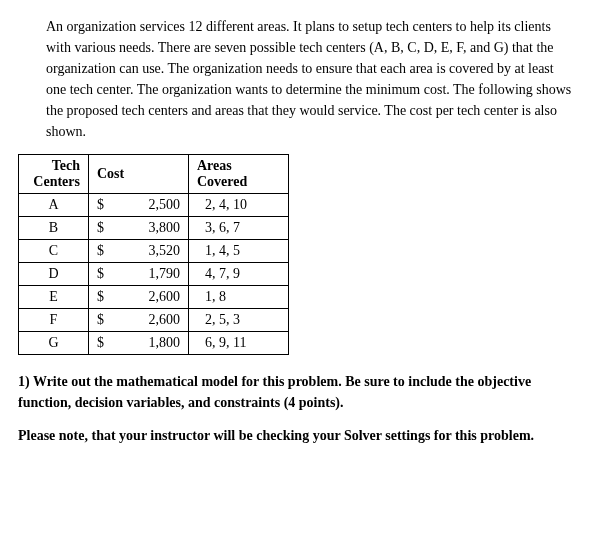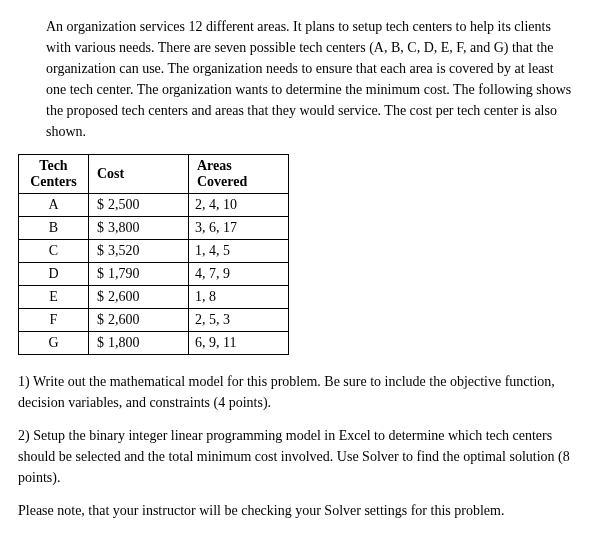--- a/index.html
+++ b/index.html
@@ -36,42 +36,43 @@
       font-weight: bold;
     }
     .data-table td.cost-dollar {
       text-align: left;
       padding-right: 2px;
       padding-left: 8px;
       border-right: none;
       width: 16px;
     }
     .data-table td.cost-number {
-      text-align: left;
+      text-align: right;
       border-left: none;
       padding-left: 2px;
     }
     .data-table td.areas {
       border-left: 1px solid #000;
-      padding-left: 6px;
+      padding-left: 16px;
     }
     .data-table .col-tech {
       width: 70px;
-      text-align: center;
+      text-align: right;
     }
     .data-table .col-cost {
       width: 100px;
       text-align: left;
     }
     .data-table .col-areas {
       width: 100px;
     }
     .questions {
       margin-top: 16px;
       line-height: 1.5;
+      font-weight: bold;
     }
     .question {
       margin-bottom: 12px;
     }
     .note {
       margin-top: 4px;
       line-height: 1.5;
     }
     table {
       border-collapse: collapse;
@@ -94,21 +95,21 @@
   <tr>
         <td style="text-align: center;">A</td>
         <td class="cost-dollar">$</td>
         <td class="cost-number">2,500</td>
         <td class="areas">2, 4, 10</td>
       </tr>
       <tr>
         <td style="text-align: center;">B</td>
         <td class="cost-dollar">$</td>
         <td class="cost-number">3,800</td>
-        <td class="areas">3, 6, 17</td>
+        <td class="areas">3, 6, 7</td>
       </tr>
       <tr>
         <td style="text-align: center;">C</td>
         <td class="cost-dollar">$</td>
         <td class="cost-number">3,520</td>
         <td class="areas">1, 4, 5</td>
       </tr>
       <tr>
         <td style="text-align: center;">D</td>
         <td class="cost-dollar">$</td>
@@ -133,19 +134,16 @@
         <td class="cost-number">1,800</td>
         <td class="areas">6, 9, 11</td>
       </tr>
     </tbody>
 </table>
 
 <div class="questions">
   <div class="question">
     <p>1) Write out the mathematical model for this problem.  Be sure to include the objective function, decision variables, and constraints (4 points).</p>
   </div>
-  <div class="question">
-    <p>2) Setup the binary integer linear programming model in Excel to determine which tech centers should be selected and the total minimum cost involved.  Use Solver to find the optimal solution (8 points).</p>
-  </div>
   <div class="note">
     <p>Please note, that your instructor will be checking your Solver settings for this problem.</p>
   </div>
 </div>
 
 </body></html>

